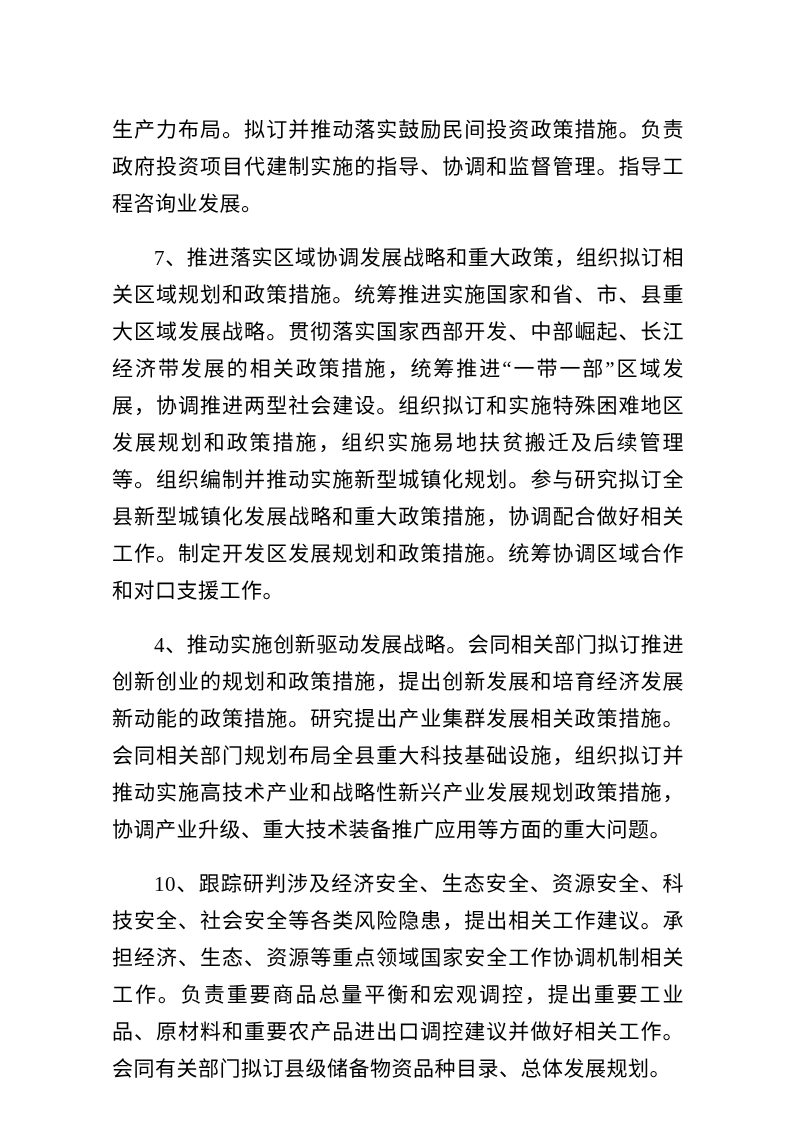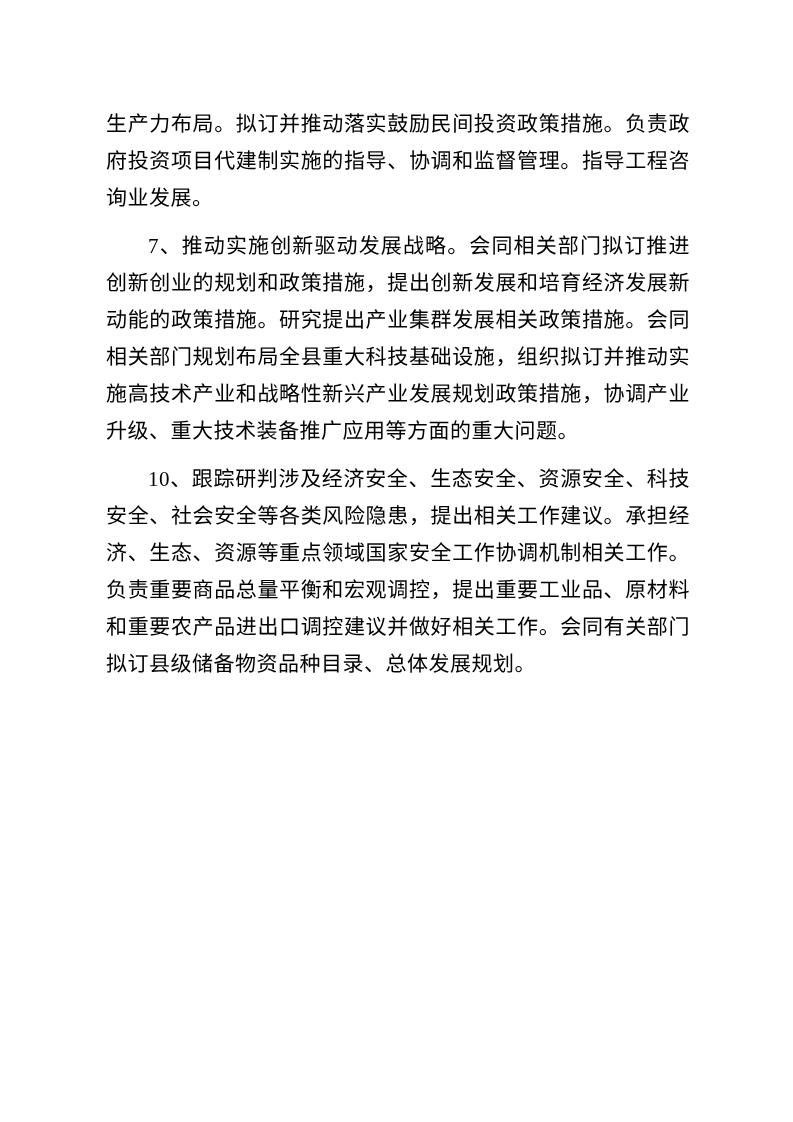--- a/index.html
+++ b/index.html
@@ -12,34 +12,35 @@
     width: 793px;
     height: 1122px;
     background: #ffffff;
     overflow: hidden;
     box-sizing: border-box;
     padding: 95px 92px 0 95px;
     font-family: "Liberation Serif", "DejaVu Serif", serif;
     color: #000000;
   }
   .content p {
-    margin: 11px;
+    margin: 17px;
     font-size: 21px;
     line-height: 37px;
     text-align: justify;
     text-justify: inter-ideograph;
     letter-spacing: 0.5px;
     word-break: break-all;
   }
   .content p.indent {
     text-indent: 2em;
   }
 </style>
 </head>
 <body>
 
 <div class="page" style="background: rgb(255, 255, 255); color: rgb(0, 0, 0);">
   <div class="content">
       <p class="">生产力布局。拟订并推动落实鼓励民间投资政策措施。负责政府投资项目代建制实施的指导、协调和监督管理。指导工程咨询业发展。</p>
-      <p class="indent">7、推动实施创新驱动发展战略。会同相关部门拟订推进创新创业的规划和政策措施，提出创新发展和培育经济发展新动能的政策措施。研究提出产业集群发展相关政策措施。会同相关部门规划布局全县重大科技基础设施，组织拟订并推动实施高技术产业和战略性新兴产业发展规划政策措施，协调产业升级、重大技术装备推广应用等方面的重大问题。</p>
+      <p class="indent">7、推进落实区域协调发展战略和重大政策，组织拟订相关区域规划和政策措施。统筹推进实施国家和省、市、县重大区域发展战略。贯彻落实国家西部开发、中部崛起、长江经济带发展的相关政策措施，统筹推进“一带一部”区域发展，协调推进两型社会建设。组织拟订和实施特殊困难地区发展规划和政策措施，组织实施易地扶贫搬迁及后续管理等。组织编制并推动实施新型城镇化规划。参与研究拟订全县新型城镇化发展战略和重大政策措施，协调配合做好相关工作。制定开发区发展规划和政策措施。统筹协调区域合作和对口支援工作。</p>
+      <p class="indent">4、推动实施创新驱动发展战略。会同相关部门拟订推进创新创业的规划和政策措施，提出创新发展和培育经济发展新动能的政策措施。研究提出产业集群发展相关政策措施。会同相关部门规划布局全县重大科技基础设施，组织拟订并推动实施高技术产业和战略性新兴产业发展规划政策措施，协调产业升级、重大技术装备推广应用等方面的重大问题。</p>
       <p class="indent">10、跟踪研判涉及经济安全、生态安全、资源安全、科技安全、社会安全等各类风险隐患，提出相关工作建议。承担经济、生态、资源等重点领域国家安全工作协调机制相关工作。负责重要商品总量平衡和宏观调控，提出重要工业品、原材料和重要农产品进出口调控建议并做好相关工作。会同有关部门拟订县级储备物资品种目录、总体发展规划。</p>
     </div>
 </div>
 
 </body></html>

